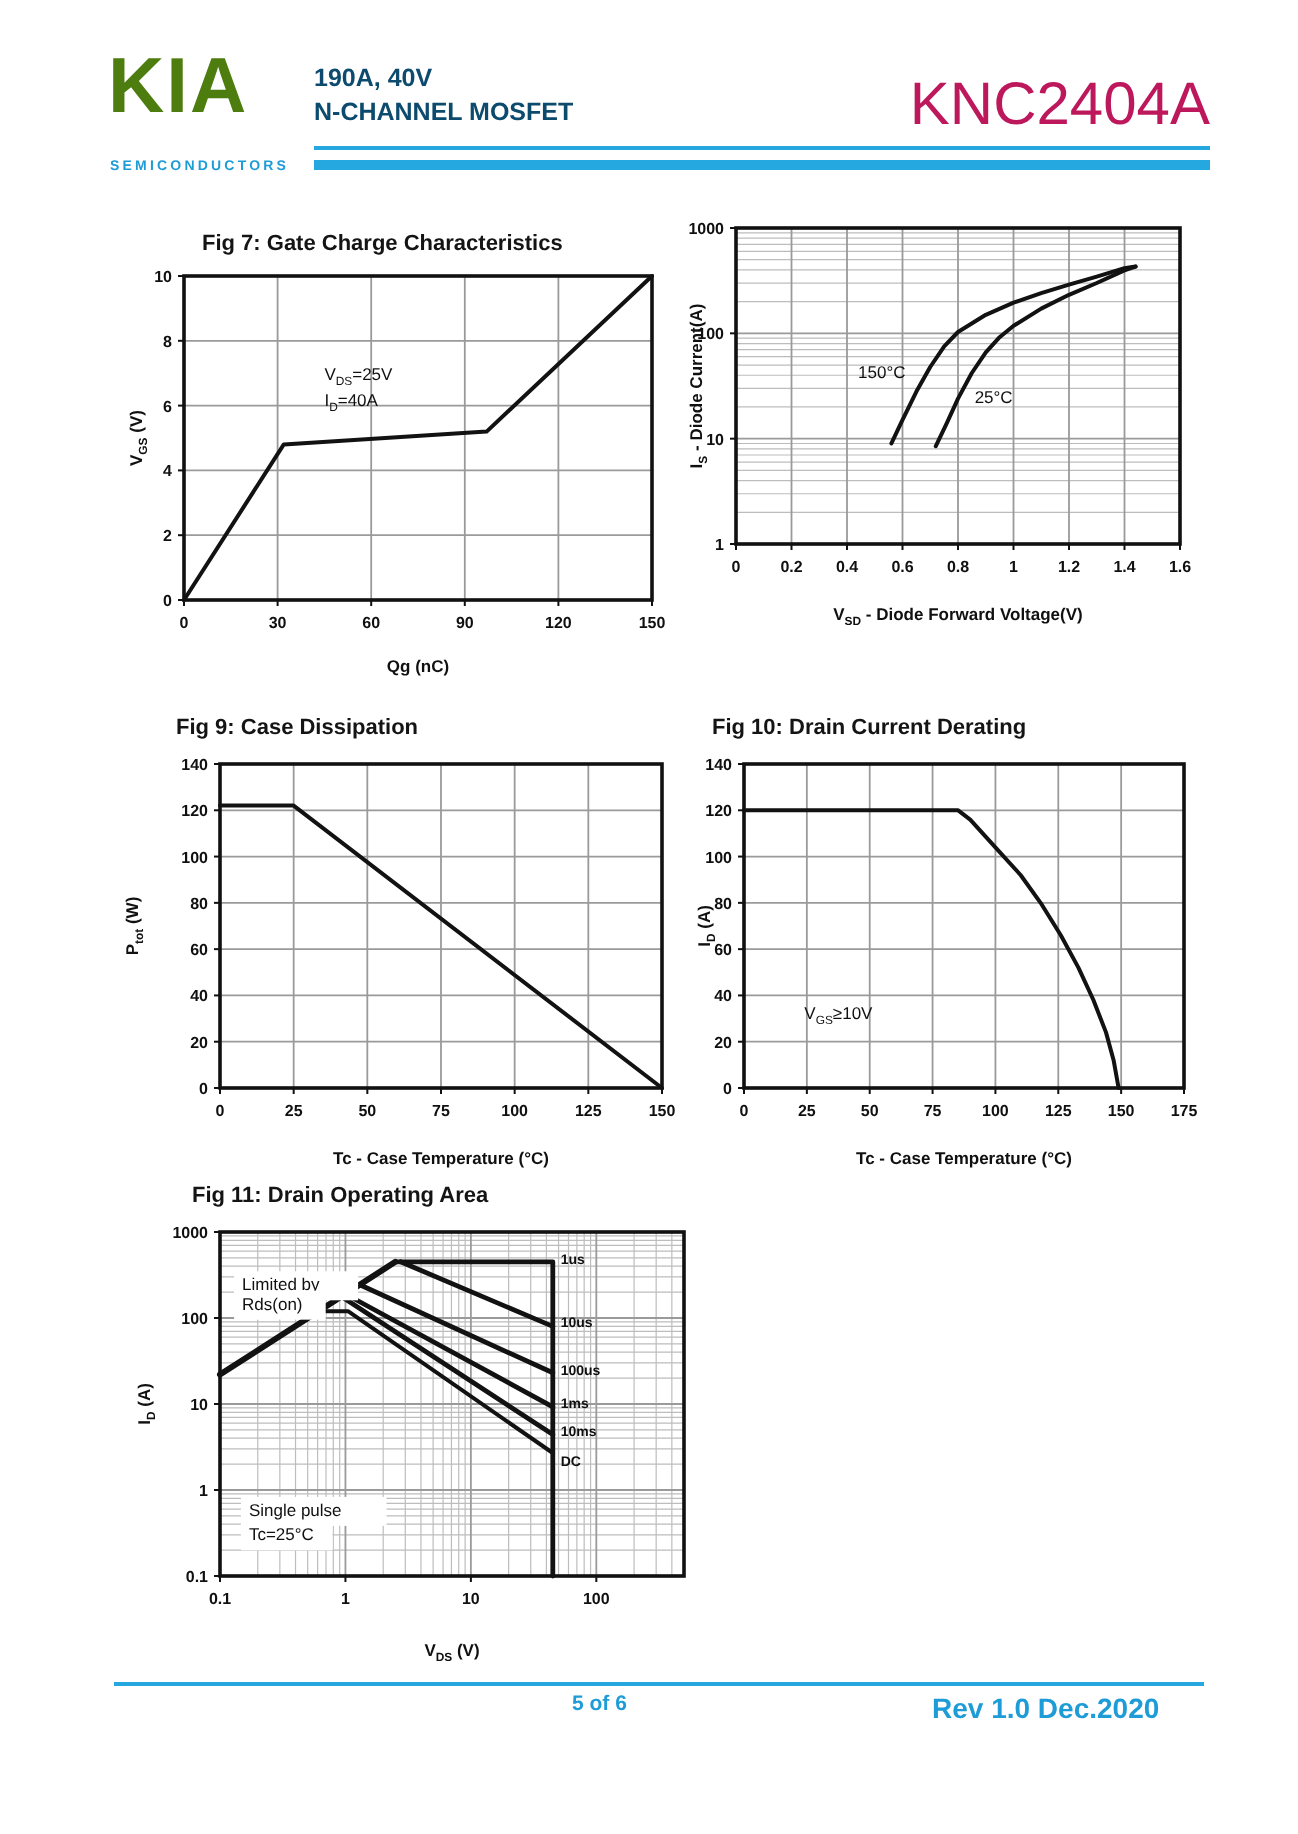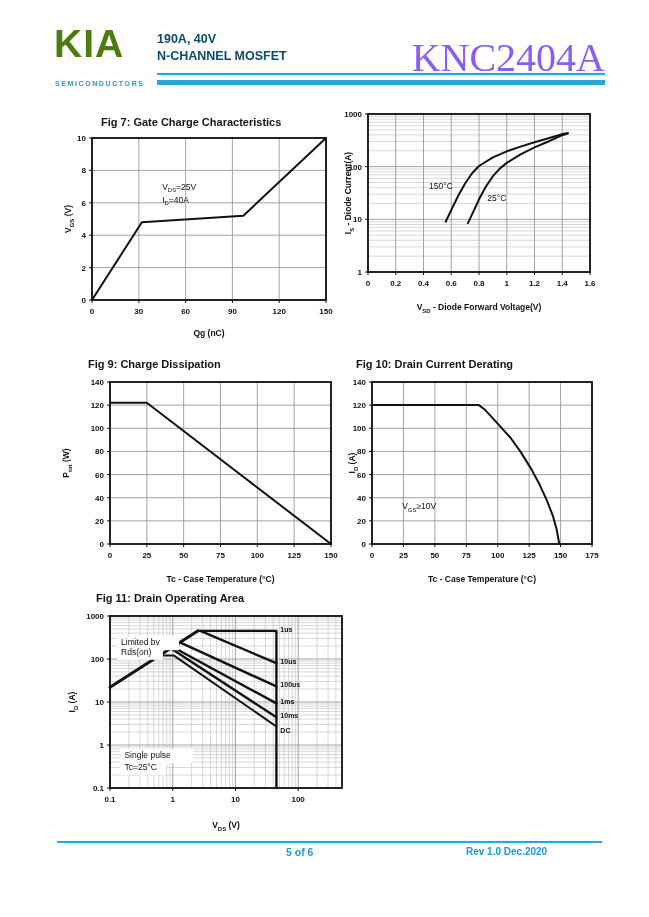--- a/index.html
+++ b/index.html
@@ -7,21 +7,21 @@
     width:649px;height:917px;position:relative;background:#ffffff;
     font-family:"Liberation Sans",sans-serif;overflow:hidden;
   }
   
   .kia-logo{position:absolute;left:54px;top:24px;font-size:39px;font-weight:bold;
     color:#4d7c0f;letter-spacing:1px;line-height:1;}
   .logo-sub{position:absolute;left:55px;top:80px;font-size:7px;font-weight:bold;
     color:#1E9CD7;letter-spacing:1.6px;}
   .spec-block{position:absolute;left:157px;top:31px;color:#0c4a6e;font-weight:bold;
     font-size:12.5px;line-height:17px;}
-  .part-number{position:absolute;right:44px;top:38px;font-size:40px;color:#8b5cf6;line-height:1;font-family:Liberation Serif, serif;}
+  .part-number{position:absolute;right:44px;top:38px;font-size:30px;color:#be185d;line-height:1;}
   .rule-thin{position:absolute;left:157px;top:73px;width:448px;height:2px;background:#25A8DF;}
   .rule-thick{position:absolute;left:157px;top:80px;width:448px;height:5px;background:#25A8DF;}
   
   .chart-block{position:absolute;}
   .chart-title{font-size:11px;font-weight:bold;color:#141414;margin:0 0 3px 0;line-height:13px;}
   .t7{margin-left:41px;}
   .t8{width:172px;padding-left:16px;text-indent:-16px;margin-left:12px;}
   .t9{margin-left:30px;}
   .t10{margin-left:12px;}
   .t11{margin-left:32px;}
@@ -32,21 +32,21 @@
   .cv10{width:262px;height:212px;}
   .cv11{width:290px;height:224px;}
   #fb7{left:60px;top:116px;width:290px;}
   #fb8{left:340px;top:108px;width:280px;}
   #fb9{left:58px;top:358px;width:290px;}
   #fb10{left:344px;top:358px;width:272px;}
   #fb11{left:64px;top:592px;width:300px;}
   
   .footer-rule{position:absolute;left:57px;top:841px;width:545px;height:2px;background:#25A8DF;}
   .page-number{position:absolute;left:286px;top:846px;color:#1E9CD7;font-weight:bold;font-size:10.5px;text-align:right;}
-  .revision{position:absolute;left:466px;top:846px;color:#1E9CD7;font-weight:bold;font-size:10px;}
+  .revision{position:absolute;left:466px;top:846px;color:#1E9CD7;font-weight:bold;font-size:14px;}
 </style>
 </head>
 <body>
 
 <header>
   <div class="kia-logo">KIA</div>
   <div class="logo-sub">SEMICONDUCTORS</div>
   <div class="spec-block">
     <div>190A, 40V</div>
     <div>N-CHANNEL MOSFET</div>
@@ -174,21 +174,21 @@
           <text x="139" y="202" text-anchor="middle" font-size="8.5" fill="#101010" font-weight="bold" font-family="&quot;Liberation Sans&quot;, sans-serif"><tspan>V</tspan><tspan dy="2.6" font-size="70%">SD</tspan><tspan dy="-2.6"> - Diode Forward Voltage(V)</tspan></text>
           <text x="11" y="85" text-anchor="middle" font-size="8.5" fill="#101010" font-weight="bold" font-family="&quot;Liberation Sans&quot;, sans-serif" transform="rotate(-90 11 85)"><tspan>I</tspan><tspan dy="2.6" font-size="70%">S</tspan><tspan dy="-2.6"> - Diode Current(A)</tspan></text>
           <polyline points="105.7,113.7 111.2,102.1 118.2,87.8 125.1,75.5 132.1,65.2 139.0,58.0 152.9,49.4 166.8,43.3 180.6,38.6 194.5,34.3 208.4,30.3 222.2,26.1 227.8,25.3" fill="none" stroke="#121212" stroke-width="2" stroke-linejoin="round" stroke-linecap="round"></polyline>
           <polyline points="127.9,115.1 133.4,103.6 139.0,91.3 145.9,78.5 152.9,68.2 159.8,60.6 166.8,54.9 180.6,46.3 194.5,39.4 208.4,33.5 222.2,27.2 227.8,25.3" fill="none" stroke="#121212" stroke-width="2" stroke-linejoin="round" stroke-linecap="round"></polyline>
           <text x="89.04999999999998" y="80.79806391151467" text-anchor="start" font-size="8.5" fill="#101010" font-weight="normal" font-family="&quot;Liberation Sans&quot;, sans-serif"><tspan>150°C</tspan></text>
           <text x="147.325" y="93.2990721433638" text-anchor="start" font-size="8.5" fill="#101010" font-weight="normal" font-family="&quot;Liberation Sans&quot;, sans-serif"><tspan>25°C</tspan></text>
         </svg></div>
   </section>
 
   <section class="chart-block" id="fb9">
-    <h3 class="chart-title t9">Fig 9: Charge Dissipation</h3>
+    <h3 class="chart-title t9">Fig 9: Case Dissipation</h3>
     <div class="cv cv9"><svg width="285" height="212" viewBox="0 0 285 212">
           <line x1="52" x2="52" y1="8" y2="170" stroke="#9a9a9a" stroke-width="0.9"></line>
           <line x1="88.83333333333333" x2="88.83333333333333" y1="8" y2="170" stroke="#9a9a9a" stroke-width="0.9"></line>
           <line x1="125.66666666666666" x2="125.66666666666666" y1="8" y2="170" stroke="#9a9a9a" stroke-width="0.9"></line>
           <line x1="162.5" x2="162.5" y1="8" y2="170" stroke="#9a9a9a" stroke-width="0.9"></line>
           <line x1="199.33333333333331" x2="199.33333333333331" y1="8" y2="170" stroke="#9a9a9a" stroke-width="0.9"></line>
           <line x1="236.16666666666669" x2="236.16666666666669" y1="8" y2="170" stroke="#9a9a9a" stroke-width="0.9"></line>
           <line x1="273" x2="273" y1="8" y2="170" stroke="#9a9a9a" stroke-width="0.9"></line>
           <line y1="170" y2="170" x1="52" x2="273" stroke="#9a9a9a" stroke-width="0.9"></line>
           <line y1="146.85714285714286" y2="146.85714285714286" x1="52" x2="273" stroke="#9a9a9a" stroke-width="0.9"></line>

